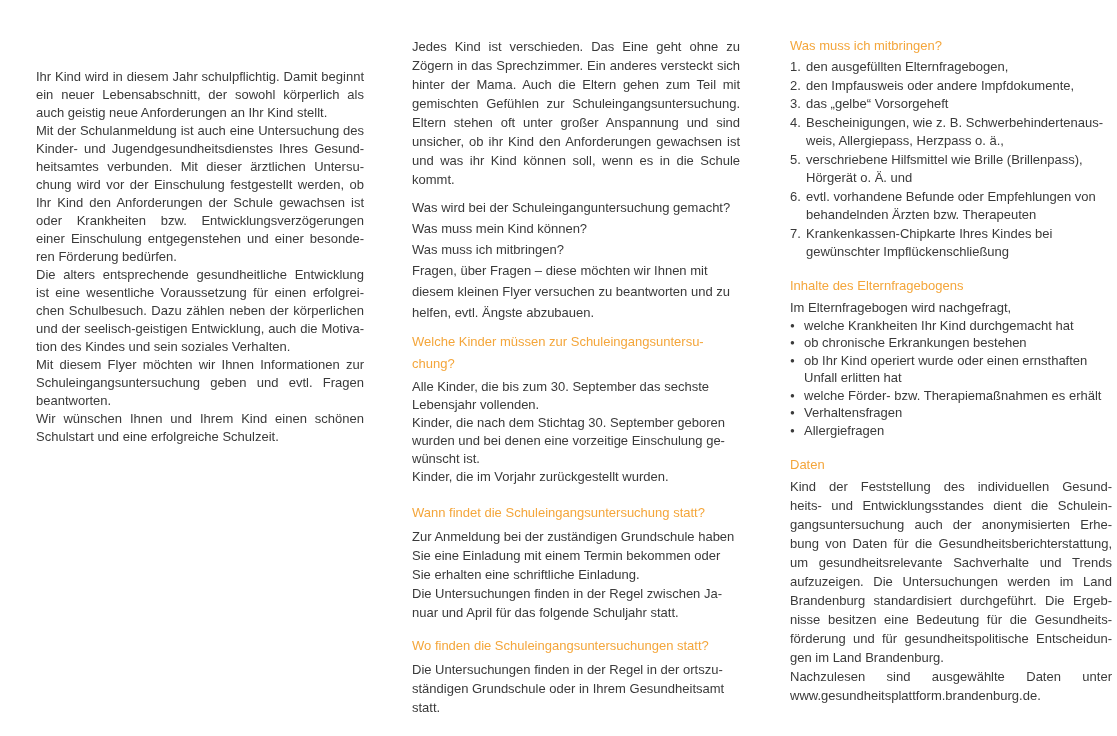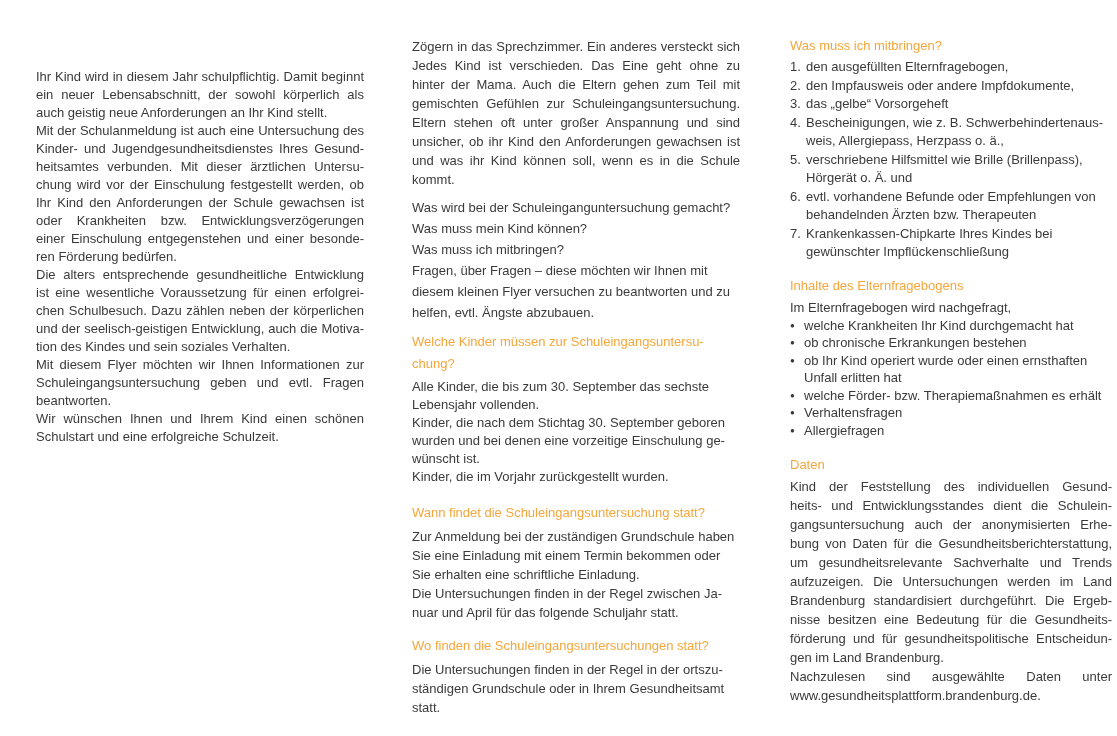--- a/index.html
+++ b/index.html
@@ -89,22 +89,22 @@
       <div class="tline">beantworten.</div>
     </div>
   <div class="para just">
       <div class="tline">Wir wünschen Ihnen und Ihrem Kind einen schönen</div>
       <div class="tline">Schulstart und eine erfolgreiche Schulzeit.</div>
     </div>
 </div>
 
 <div class="col col-mid">
   <div class="para just intro">
+      <div class="tline">Jedes Kind ist verschieden. Das Eine geht ohne zu</div>
       <div class="tline">Zögern in das Sprechzimmer. Ein anderes versteckt sich</div>
-      <div class="tline">Jedes Kind ist verschieden. Das Eine geht ohne zu</div>
       <div class="tline">hinter der Mama. Auch die Eltern gehen zum Teil mit</div>
       <div class="tline">gemischten Gefühlen zur Schuleingangsuntersuchung.</div>
       <div class="tline">Eltern stehen oft unter großer Anspannung und sind</div>
       <div class="tline">unsicher, ob ihr Kind den Anforderungen gewachsen ist</div>
       <div class="tline">und was ihr Kind können soll, wenn es in die Schule</div>
       <div class="tline">kommt.</div>
     </div>
   <div class="para questions">
       <div class="tline">Was wird bei der Schuleinganguntersuchung gemacht?</div>
       <div class="tline">Was muss mein Kind können?</div>

